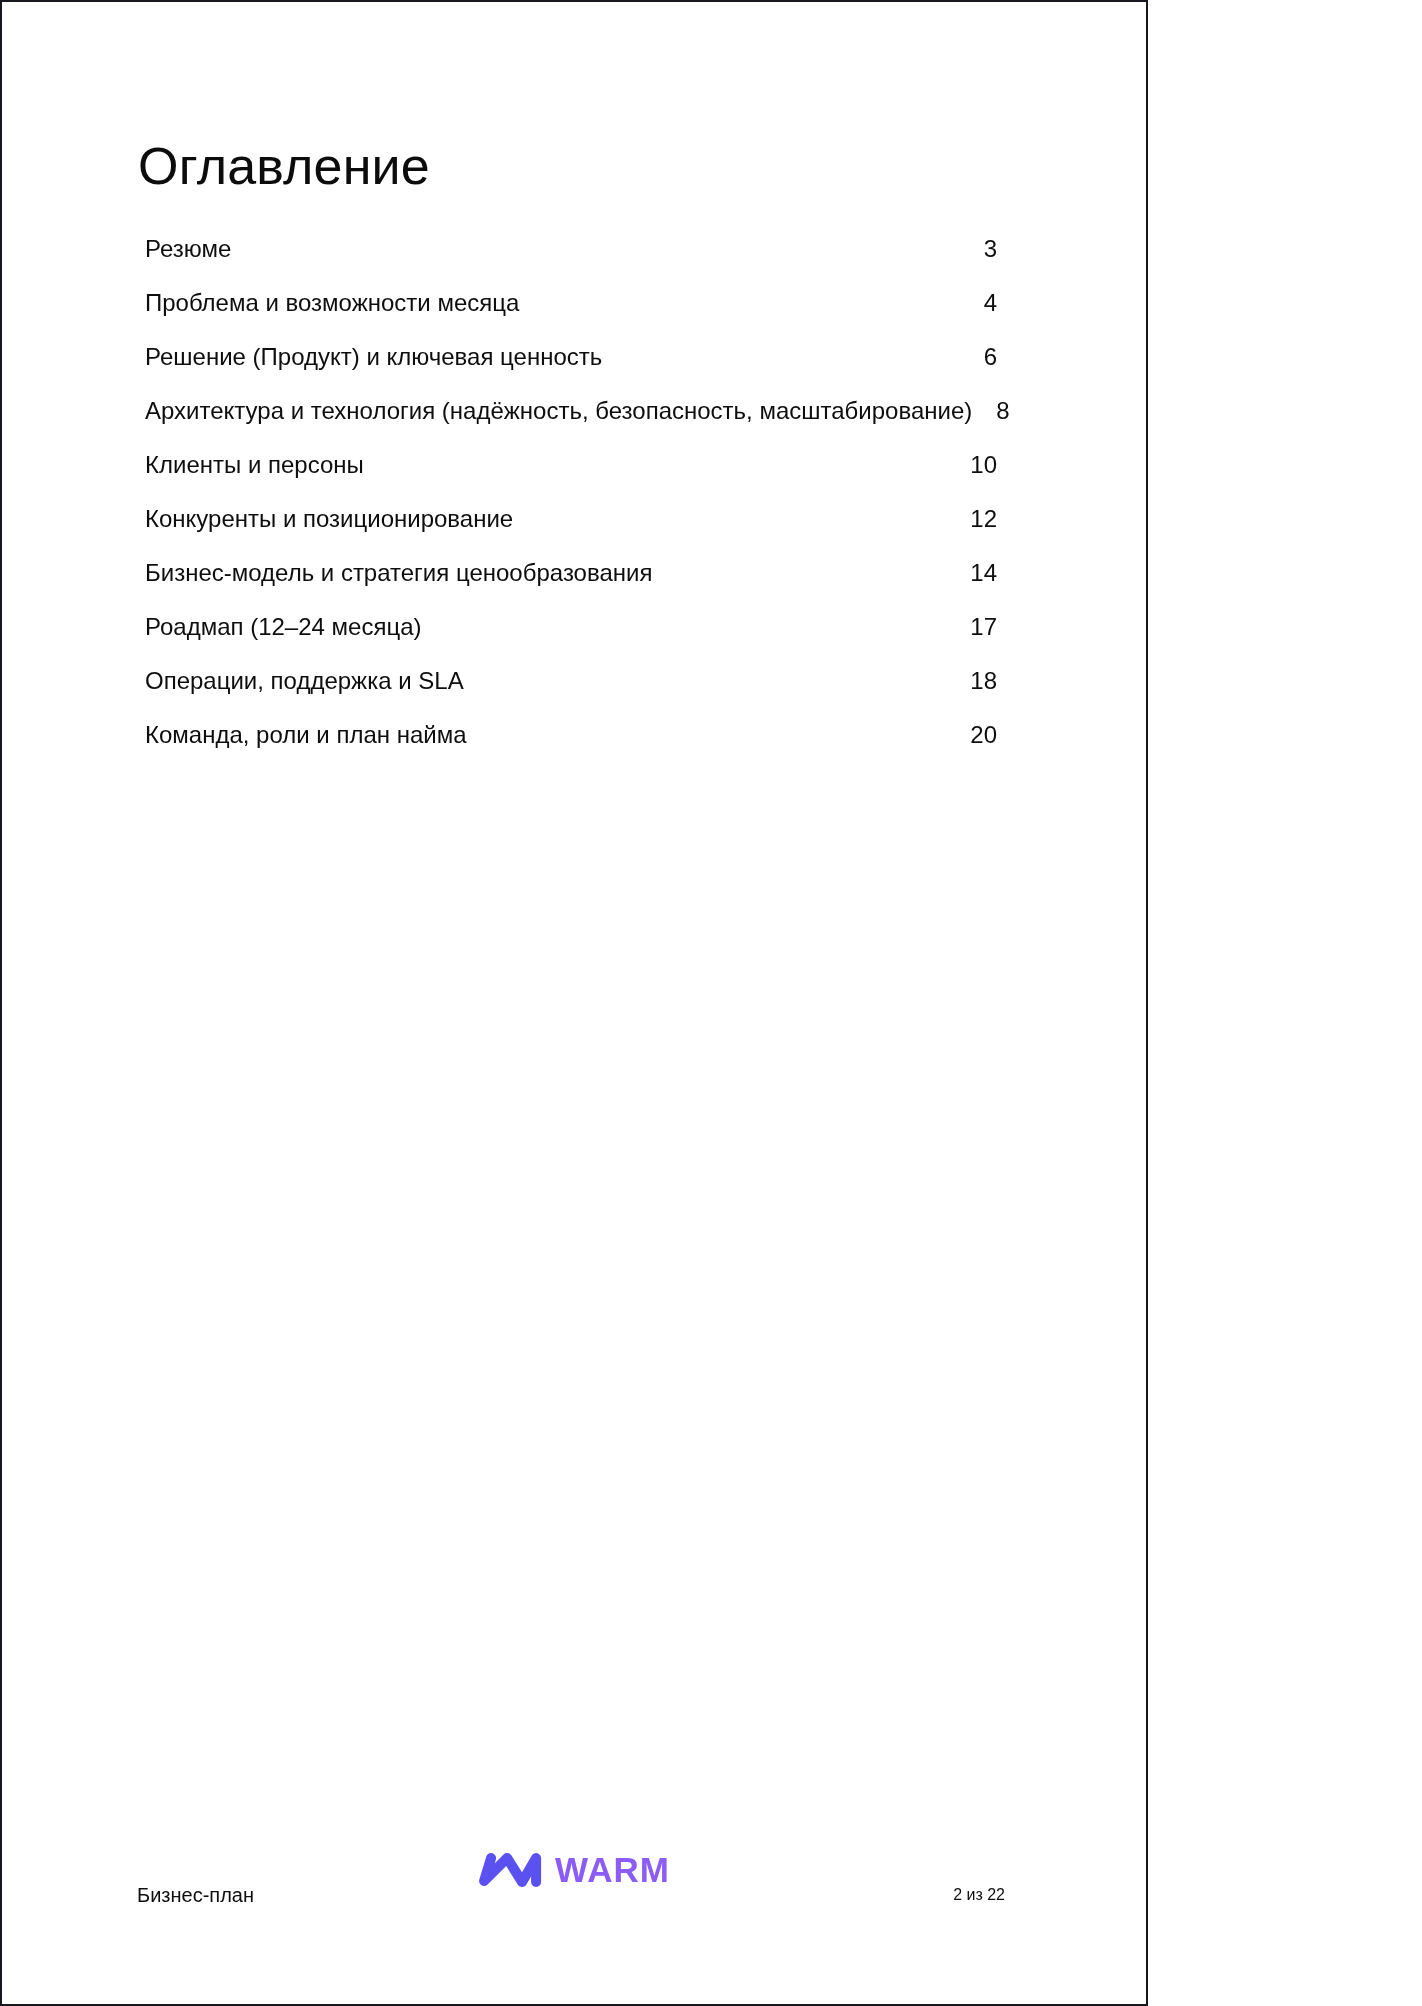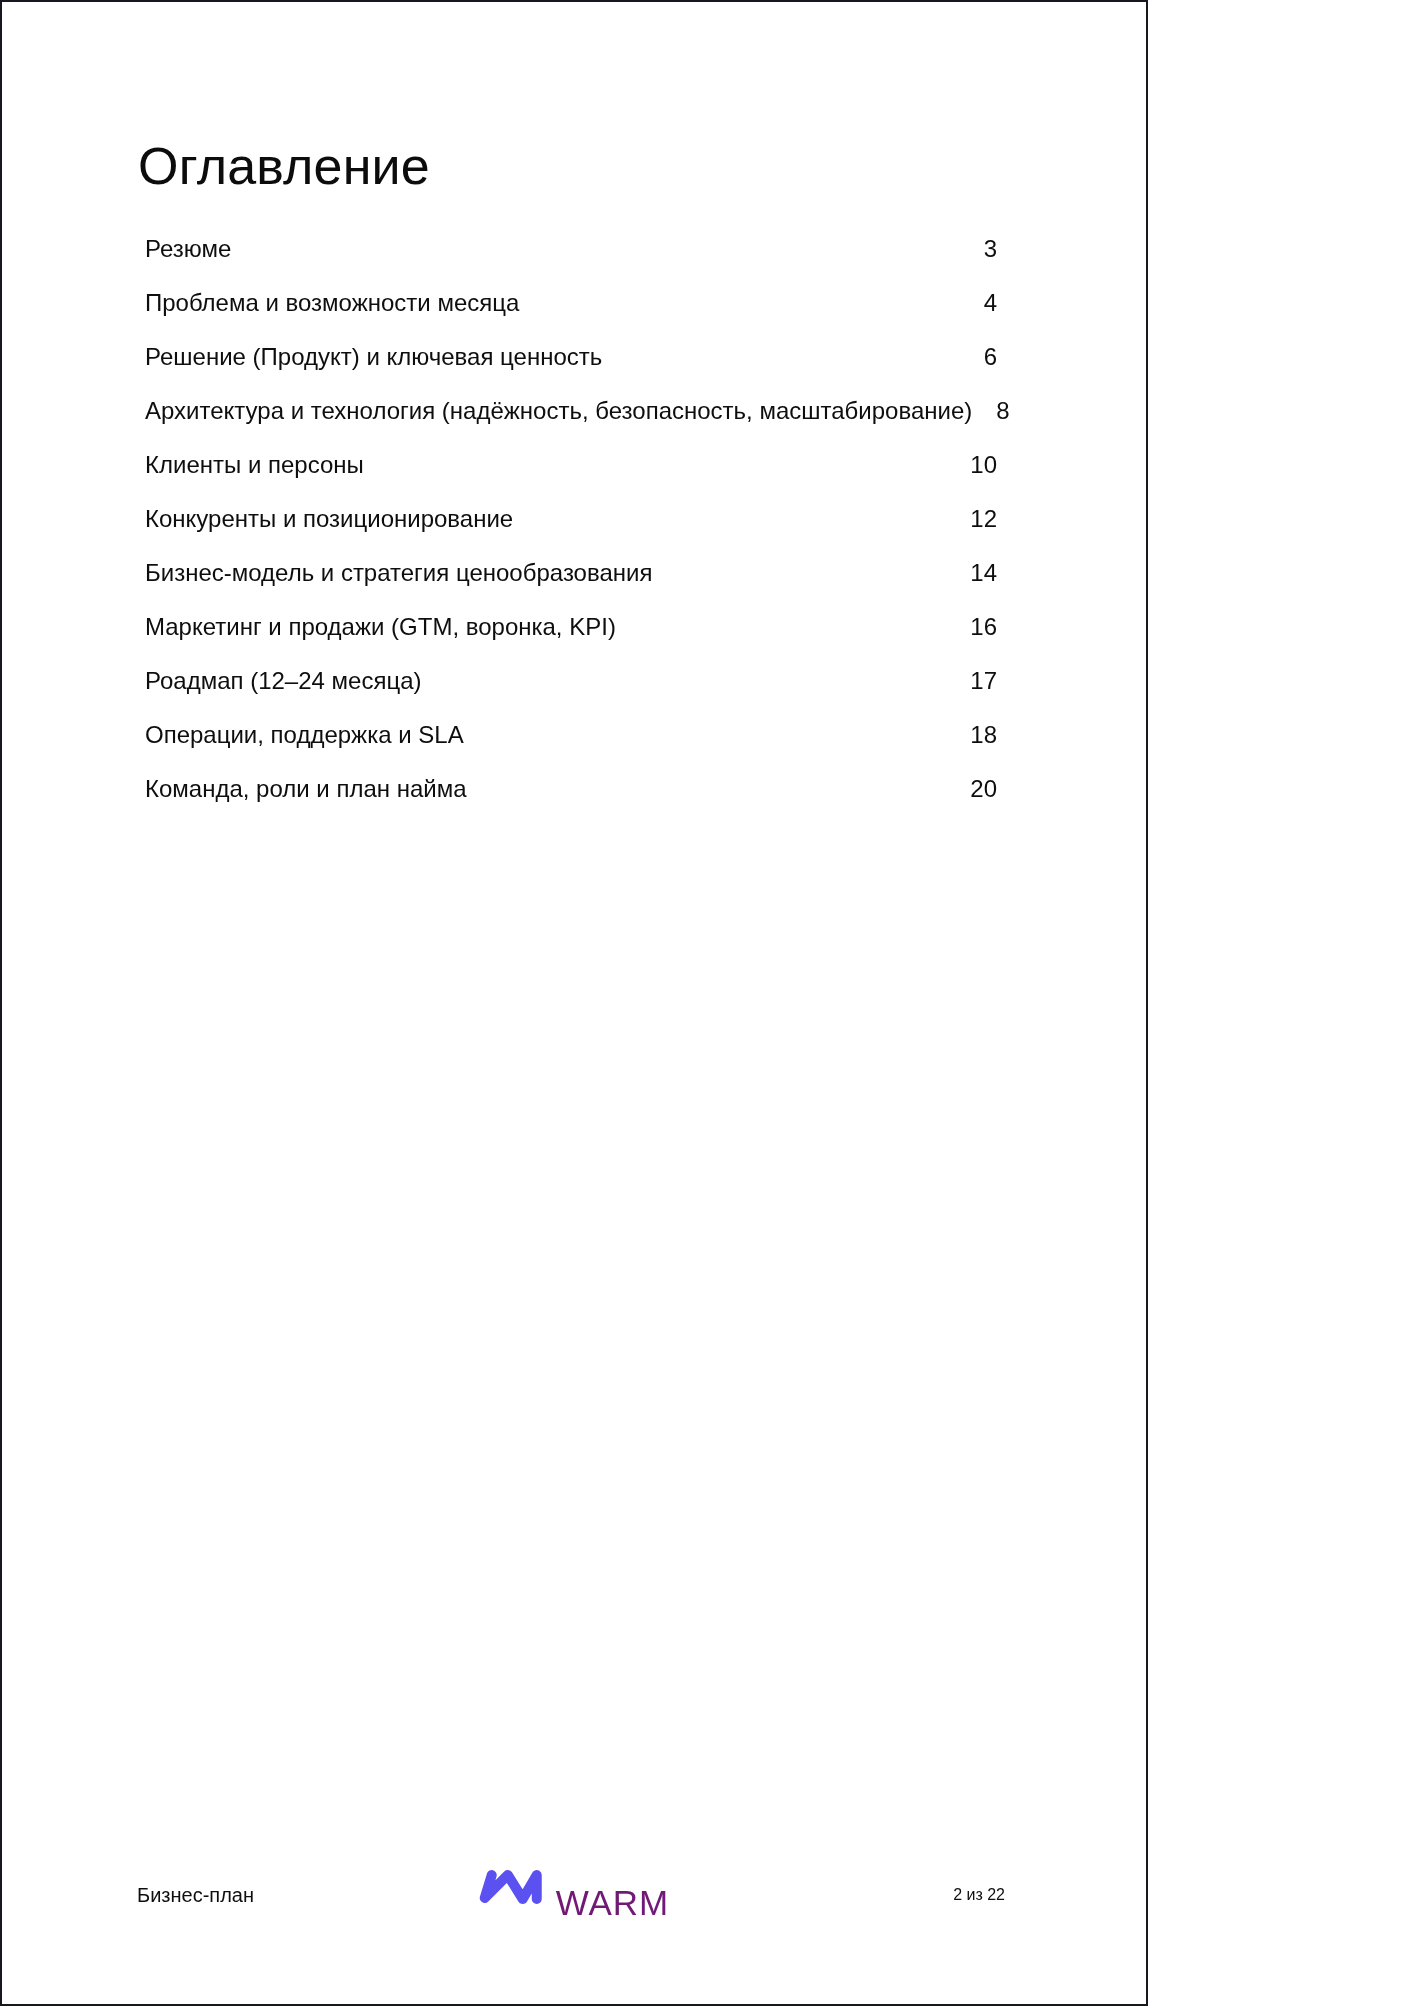--- a/index.html
+++ b/index.html
@@ -73,24 +73,23 @@
     top: 1849px;
     transform: translateX(-50%);
     display: flex;
     align-items: center;
     gap: 7px;
   }
   .logo-mark { display: block; }
   .logo-word {
     font-size: 35px;
     line-height: 38px;
-    font-weight: 400;
+    font-weight: 700;
     letter-spacing: 1px;
-    color: #701a75;
-    margin-top: 33px;
+    color: #8b5cf6;
   }
 </style>
 </head>
 <body>
 
 <div class="page" style="border-color: rgb(23, 23, 32);">
 
   <h1 class="doc-title">Оглавление</h1>
 
   <div class="toc-list">
@@ -116,24 +115,20 @@
     </div>
     <div class="toc-row">
       <span class="toc-label">Конкуренты и позиционирование</span>
       <span class="toc-page">12</span>
     </div>
     <div class="toc-row">
       <span class="toc-label">Бизнес-модель и стратегия ценообразования</span>
       <span class="toc-page">14</span>
     </div>
     <div class="toc-row">
-      <span class="toc-label">Маркетинг и продажи (GTM, воронка, KPI)</span>
-      <span class="toc-page">16</span>
-    </div>
-    <div class="toc-row">
       <span class="toc-label">Роадмап (12–24 месяца)</span>
       <span class="toc-page">17</span>
     </div>
     <div class="toc-row">
       <span class="toc-label">Операции, поддержка и SLA</span>
       <span class="toc-page">18</span>
     </div>
     <div class="toc-row">
       <span class="toc-label">Команда, роли и план найма</span>
       <span class="toc-page">20</span>

